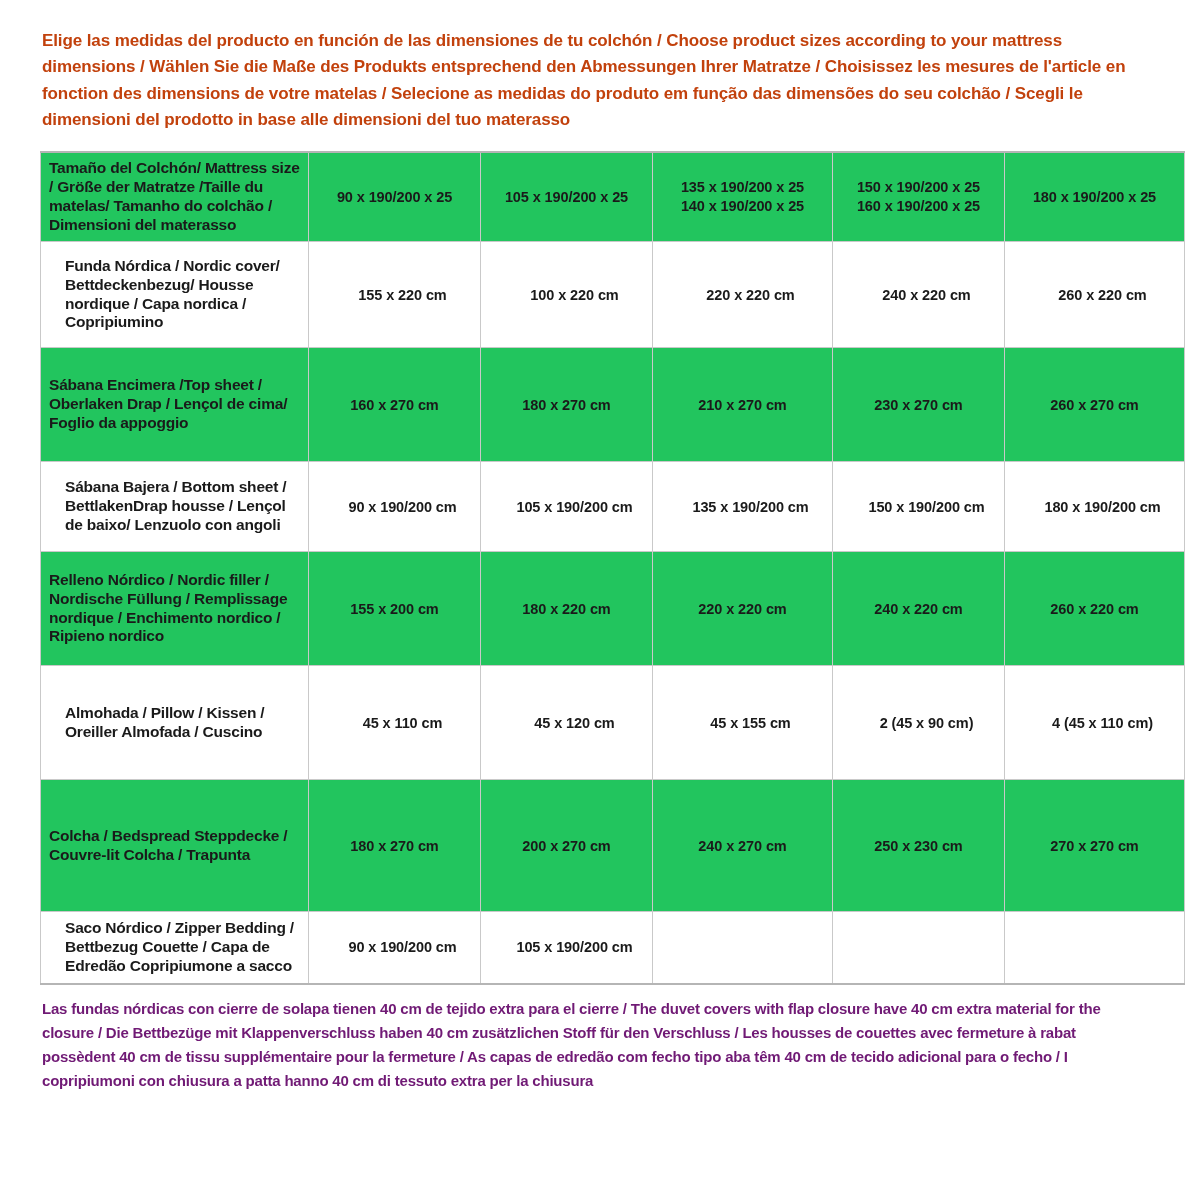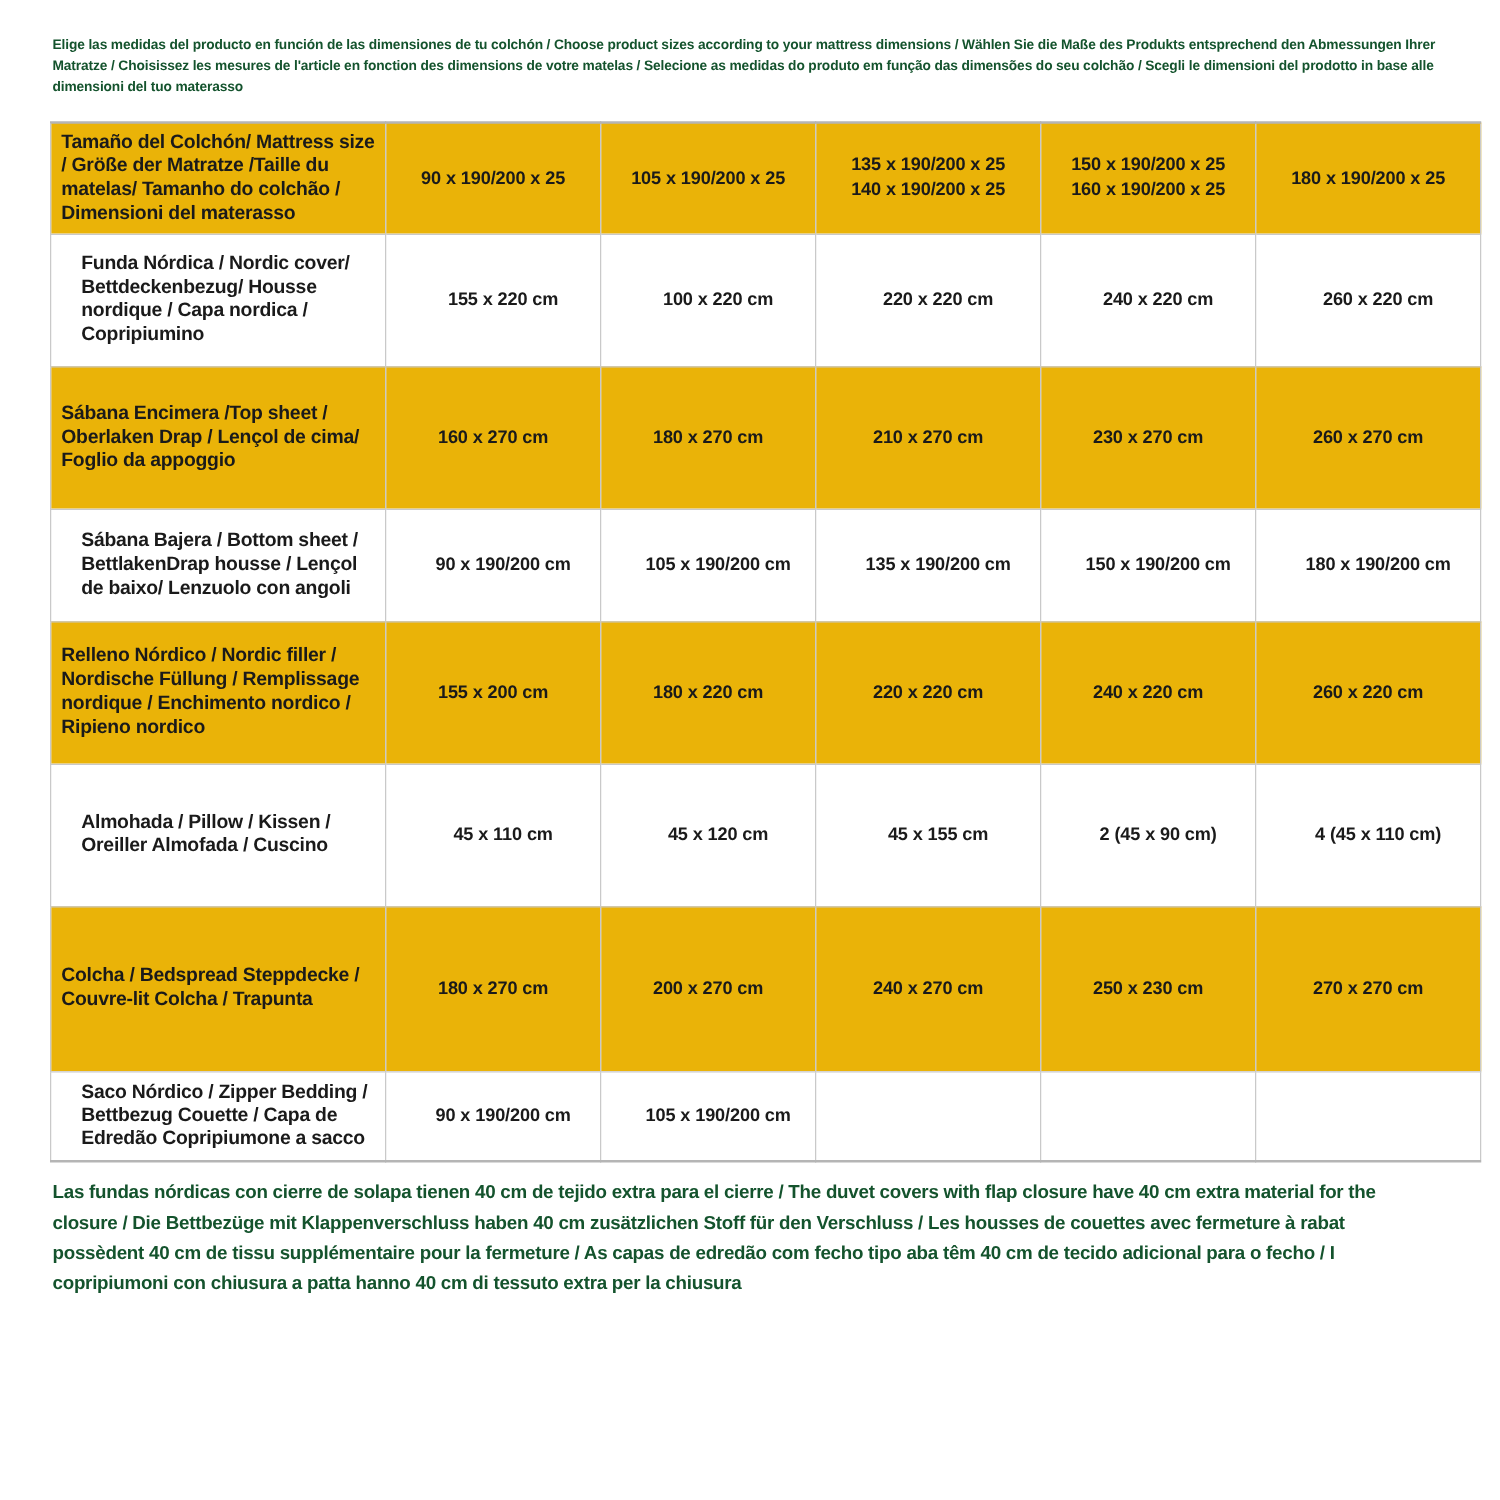--- a/index.html
+++ b/index.html
@@ -15,26 +15,26 @@
     -webkit-font-smoothing: antialiased;
   }
   .page {
     width: 1200px;
     height: 1200px;
     box-sizing: border-box;
     padding: 28px 40px 10px 40px;
     position: relative;
   }
   .intro {
-    font-size: 11px;
+    font-size: 17px;
     font-weight: bold;
     line-height: 1.55;
     letter-spacing: -0.1px;
     margin: 0 0 18px 2px;
-    color: #14532d;
+    color: #c2410c;
   }
   table.sizes {
     width: 1120px;
     border-collapse: collapse;
     table-layout: fixed;
     border-top: 2px solid #b5b5b5;
     border-bottom: 2px solid #b5b5b5;
   }
   table.sizes col.c0 { width: 268px; }
   table.sizes col.c1 { width: 172px; }
@@ -45,21 +45,21 @@
 
   table.sizes td {
     border-left: 1px solid #c9c9c9;
     border-right: 1px solid #c9c9c9;
     border-top: 1px solid #c9c9c9;
     border-bottom: 1px solid #c9c9c9;
     vertical-align: middle;
     padding: 6px 8px;
   }
   tr.shade td {
-    background: #eab308;
+    background: #22c55e;
   }
   tr.plain td {
     background: #ffffff;
     padding-left: 24px;
   }
   td.rowlabel {
     text-align: left;
     font-size: 15.5px;
     font-weight: bold;
     line-height: 1.22;
@@ -77,21 +77,21 @@
   td.val.multi {
     line-height: 1.35;
   }
   td.empty { }
   .footnote {
     font-size: 15px;
     font-weight: bold;
     line-height: 1.62;
     letter-spacing: -0.2px;
     margin: 12px 16px 0 2px;
-    color: #14532d;
+    color: #701a75;
   }
 </style>
 </head>
 <body>
 
 <div class="page">
 
   <p class="intro">Elige las medidas del producto en función de las dimensiones de tu colchón / Choose product sizes according to your mattress dimensions / Wählen Sie die Maße des Produkts entsprechend den Abmessungen Ihrer Matratze / Choisissez les mesures de l'article en fonction des dimensions de votre matelas / Selecione as medidas do produto em função das dimensões do seu colchão / Scegli le dimensioni del prodotto in base alle dimensioni del tuo materasso</p>
 
   <table class="sizes">

